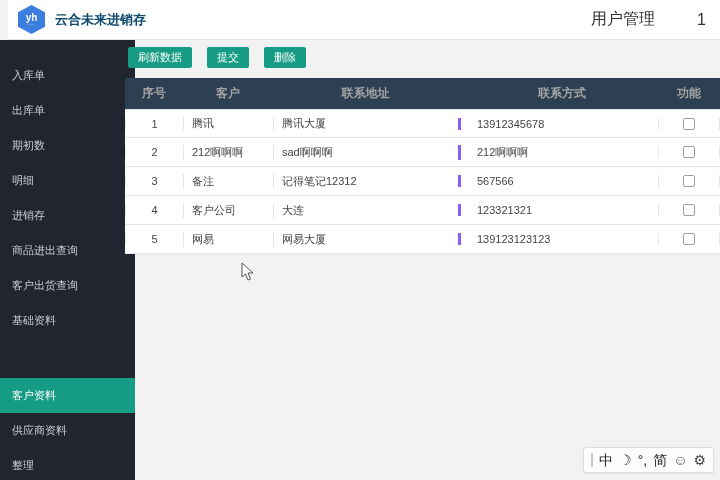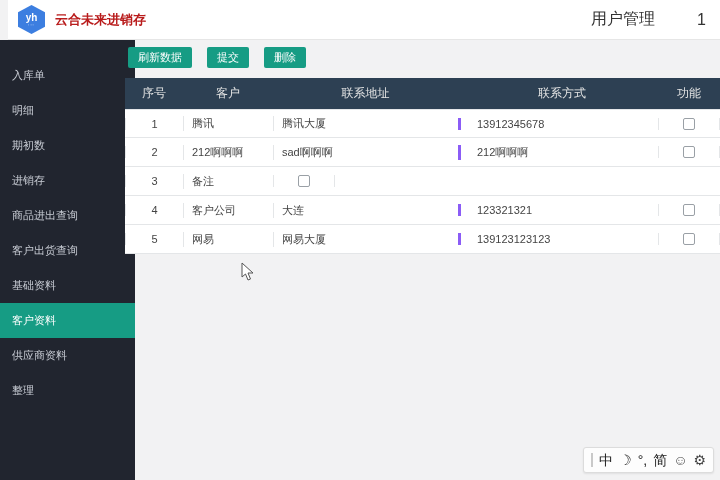--- a/index.html
+++ b/index.html
@@ -23,56 +23,56 @@
   .brand { display: flex; align-items: center; margin-left: 10px; }
   .logo-hex {
     width: 27px; height: 29px;
     background: #3c7ee0;
     clip-path: polygon(50% 0%, 100% 25%, 100% 75%, 50% 100%, 0% 75%, 0% 25%);
     display: flex; flex-direction: column; align-items: center; justify-content: center;
     color: #fff;
   }
   .logo-hex .yh { font-size: 10px; font-weight: bold; line-height: 10px; }
   .logo-hex .dots { font-size: 4px; line-height: 4px; letter-spacing: 1px; }
-  .brand-title { margin-left: 10px; font-size: 13px; font-weight: bold; color: #b91c1c; font-family: Liberation Serif, serif; }
+  .brand-title { margin-left: 10px; font-size: 13px; font-weight: bold; color: #0c4a6e; font-family: Liberation Serif, serif; }
   .topbar-right {
     margin-left: auto; display: flex; align-items: center;
     gap: 42px; padding-right: 22px; font-size: 16px; color: #333;
   }
 
   
   .sidebar {
     position: absolute; top: 40px; left: 0; width: 135px; height: 440px;
     background: #21252f;
     padding-top: 18px;
   }
   .side-item {
     height: 35px; line-height: 35px;
     padding-left: 12px;
     color: #c8ccd4; font-size: 11px;
     cursor: pointer;
     white-space: nowrap;
   }
-  .side-item.active { background: #169c84; color: #ffffff; }
+  .side-item.active { background: #169c84; color: #ffffff; margin-top: 40px; }
 
   
   .main { position: absolute; top: 40px; left: 120px; width: 496px; height: 440px; }
   .toolbar { margin: 7px 0 0 8px; display: flex; gap: 15px; }
   .btn {
     background: #169c84; color: #fff; border: none;
     font-size: 11px; padding: 4px 10px; height: 21px;
     border-radius: 2px; cursor: pointer;
     font-family: inherit; line-height: 13px;
   }
 
   
   .table { margin: 10px 0 0 5px; width: 595px; background: #fff; }
   .trow { display: flex; }
   .thead {
-    background: #2d4053; color: #e5e5e5; font-weight: normal;
+    background: #2d4053; color: #a3a3a3; font-weight: bold;
     height: 31px; align-items: center; font-size: 12px; justify-content: center;
   }
   .thead .cell { justify-content: center; text-align: center; border-right: none; }
   .tbody .trow {
     height: 29px; align-items: center;
     border-bottom: 1px solid #e4e6e8; font-size: 11px; color: #444;
     background: #fff;
   }
   .tbody .trow:first-child { border-top: 1px solid #e4e6e8; }
   .cell { display: flex; align-items: center; padding: 0 8px; overflow: hidden; }
@@ -120,22 +120,23 @@
     <span class="brand-title">云合未来进销存</span>
   </div>
   <div class="topbar-right">
     <span>用户管理</span>
     <span>1</span>
   </div>
 </div>
 
 <div class="sidebar">
   <div class="side-item">入库单</div>
+  <div class="side-item">出库单</div>
+  <div class="side-item">期初数</div>
   <div class="side-item">明细</div>
-  <div class="side-item">期初数</div>
   <div class="side-item">进销存</div>
   <div class="side-item">商品进出查询</div>
   <div class="side-item">客户出货查询</div>
   <div class="side-item">基础资料</div>
   <div class="side-item active">客户资料</div>
   <div class="side-item">供应商资料</div>
   <div class="side-item">整理</div>
 </div>
 
 <div class="main">
@@ -170,20 +171,22 @@
         <div class="cell c-cust">212啊啊啊</div>
         <div class="cell c-addr">sad啊啊啊</div>
         <div class="cell c-phone">212啊啊啊</div>
         <div class="cell c-func">
             <input type="checkbox" class="chk" style="">
           </div>
       </div>
       <div class="trow">
         <div class="cell c-seq">3</div>
         <div class="cell c-cust">备注</div>
+        <div class="cell c-addr">记得笔记12312</div>
+        <div class="cell c-phone">567566</div>
         <div class="cell c-func">
             <input type="checkbox" class="chk" style="">
           </div>
       </div>
       <div class="trow">
         <div class="cell c-seq">4</div>
         <div class="cell c-cust">客户公司</div>
         <div class="cell c-addr">大连</div>
         <div class="cell c-phone">123321321</div>
         <div class="cell c-func">

